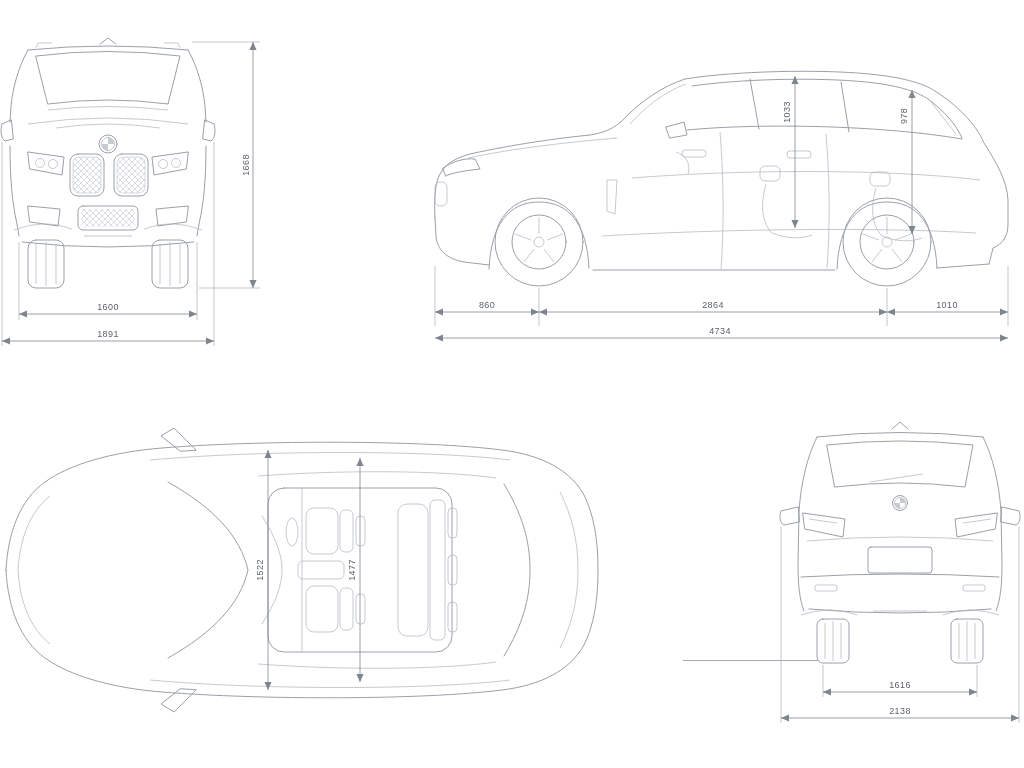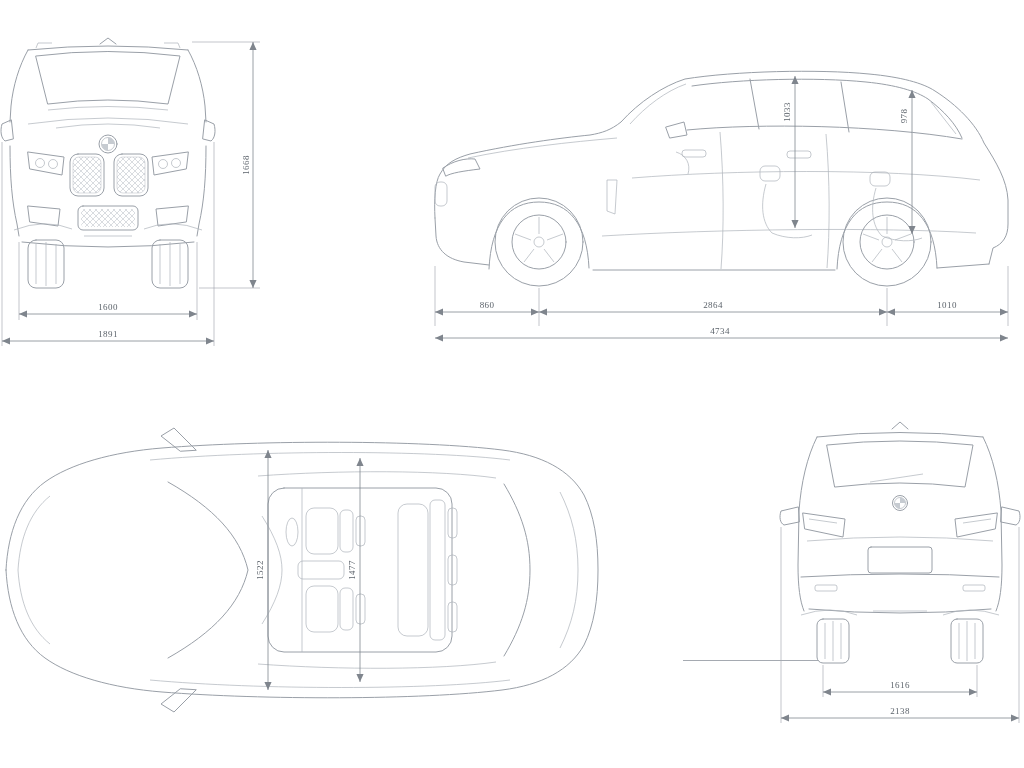--- a/index.html
+++ b/index.html
@@ -1,17 +1,17 @@
 <!DOCTYPE html>
 <html><head>
 <meta charset="utf-8">
 <style>
   html,body{margin:0;padding:0;background:#ffffff;}
   #canvas{position:relative;width:1024px;height:768px;background:#ffffff;overflow:hidden;
-          font-family:Liberation Serif, serif;}
+          font-family:Liberation Sans, sans-serif;}
   .view{position:absolute;}
   .car{stroke:#9aa0a8;stroke-width:1;fill:none;stroke-linecap:round;stroke-linejoin:round;}
   .thin{stroke:#aeb3ba;stroke-width:0.7;fill:none;}
   .dim{stroke:#82888f;stroke-width:0.8;fill:none;}
   .ext{stroke:#9aa0a8;stroke-width:0.6;fill:none;}
   .dimtxt{font-size:9px;fill:#5c636b;letter-spacing:0.4px;}
   .fillq{fill:#c6cbd1;stroke:none;}
   #groundline{position:absolute;left:683px;top:660px;width:136px;height:0;border-top:1px solid #a5aab1;}
 </style>
 </head>

